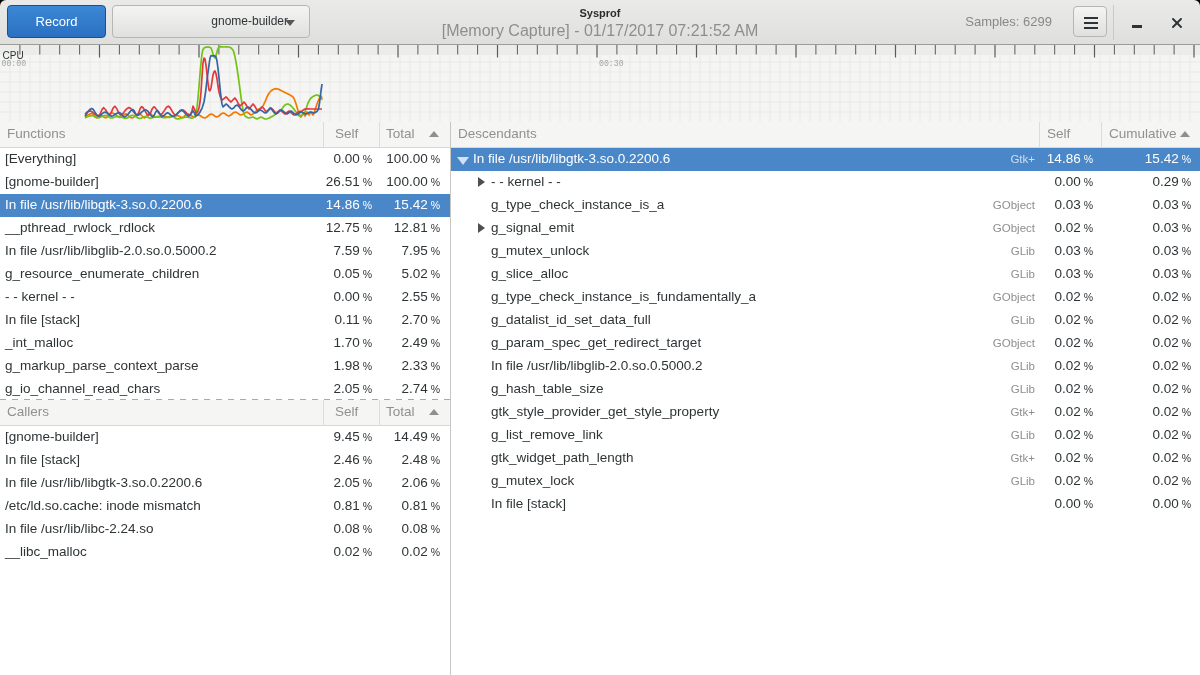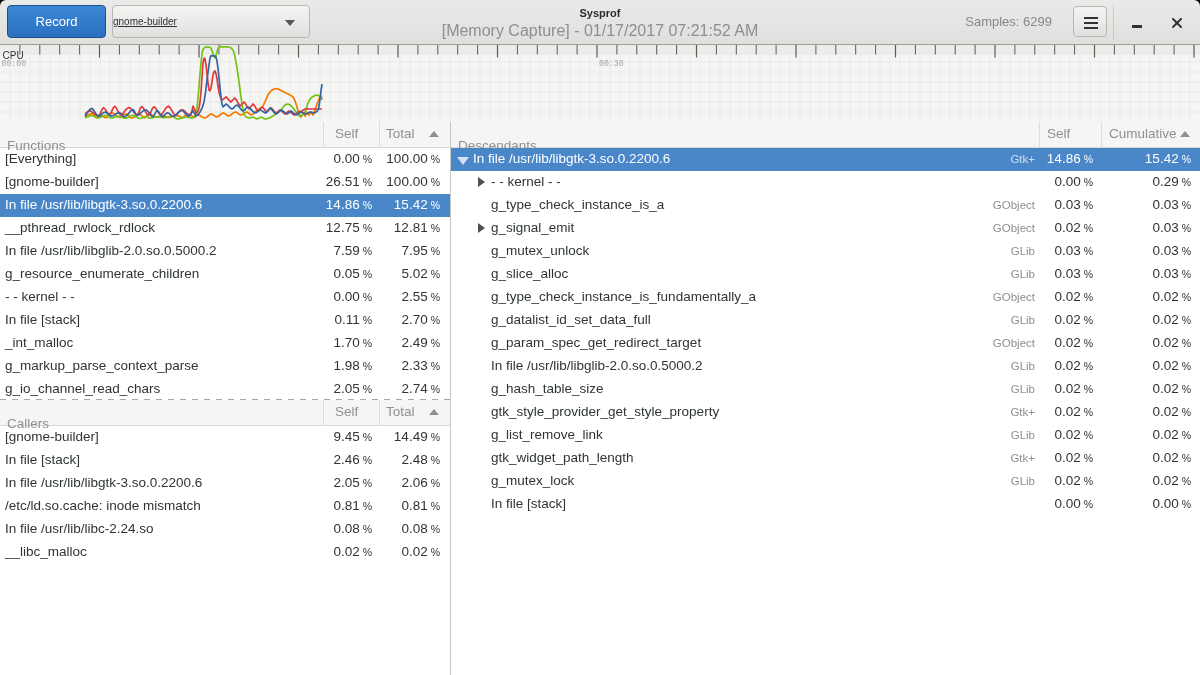--- a/index.html
+++ b/index.html
@@ -7,21 +7,21 @@
 .win { position:absolute; left:0; top:0; width:1200px; height:675px; transform:translateZ(0); }
 
 .hdr { position:absolute; left:0; top:0; width:1200px; height:45px;
   background:linear-gradient(#eaeae9,#dfdfde);
   border-bottom:1px solid #9c9c98; border-radius:6px 6px 0 0; }
 .btn-record { position:absolute; left:7px; top:5px; width:99px; height:33px;
   background:linear-gradient(#3c87d7,#2a70c0); border:1px solid #1c5187; border-radius:4px;
   color:#fff; font-size:13px; text-align:center; line-height:31px; }
 .btn-drop { position:absolute; left:112px; top:5px; width:198px; height:33px;
   background:linear-gradient(#f4f4f3,#e0e0df); border:1px solid #b6b6b3; border-radius:4px;
-  font-size:10px; color:#2e3436; text-align:left; line-height:31px; padding-right:21px;text-decoration:underline; }
+  font-size:12px; color:#2e3436; text-align:right; line-height:31px; padding-right:21px; }
 .btn-drop .arr { position:absolute; right:14px; top:14px; width:0; height:0;
   border-left:5px solid transparent; border-right:5px solid transparent; border-top:6px solid #55575a; }
 .title { position:absolute; left:400px; width:400px; top:7px; text-align:center;
   font-weight:bold; font-size:11px; color:#2b2b2b; }
 .subtitle { position:absolute; left:330px; width:540px; top:22px; text-align:center;
   font-size:16px; color:#8e8e8e; }
 .samples { position:absolute; right:148px; top:14px; font-size:13px; color:#87888a; }
 .btn-menu { position:absolute; left:1073px; top:6px; width:34px; height:31px;
   background:linear-gradient(#f4f4f3,#e0e0df); border:1px solid #b6b6b3; border-radius:4px; }
 .btn-menu .b { position:absolute; left:9.5px; width:14px; height:2.4px; background:#2e3436; }
@@ -29,21 +29,21 @@
 .wmin { position:absolute; left:1132px; top:25px; width:10px; height:3px; background:#2e3436; }
 .wclose { position:absolute; left:1172px; top:18px; width:10px; height:10px; }
 
 .graph { position:absolute; left:0; top:45px; width:1200px; height:77px; }
 
 .leftpane { position:absolute; left:0; top:122px; width:451px; height:553px;
   border-right:1px solid #c6c6c5; background:#fff; }
 .rightpane { position:absolute; left:451px; top:122px; width:749px; height:553px; background:#ffffff; }
 .thead { position:relative; height:26px; background:#f5f5f4; border-bottom:1px solid #d8d8d7;
   font-size:13.5px; color:#8f918f; }
-.thead .c1 { position:absolute; left:7px; top:16px; }
+.thead .c1 { position:absolute; left:7px; top:4px; }
 .thead .csep { position:absolute; top:0; width:1px; height:26px; background:#dcdcdb; }
 .sortarr { display:inline-block; width:0; height:0; border-left:5.5px solid transparent;
   border-right:5.5px solid transparent; border-bottom:6.5px solid #8e908e; vertical-align:2px; }
 
 .frow { position:relative; height:23px; font-size:13.5px; }
 .frow .fname { position:absolute; left:5px; top:3px; white-space:nowrap; }
 .frow .fself { position:absolute; left:323px; width:49px; top:3px; text-align:right; }
 .frow .ftot  { position:absolute; left:379px; width:61px; top:3px; text-align:right; }
 .frow.sel { background:#4a87c8; color:#fff; }
 .pc { font-size:10.5px; margin-left:3px; }

